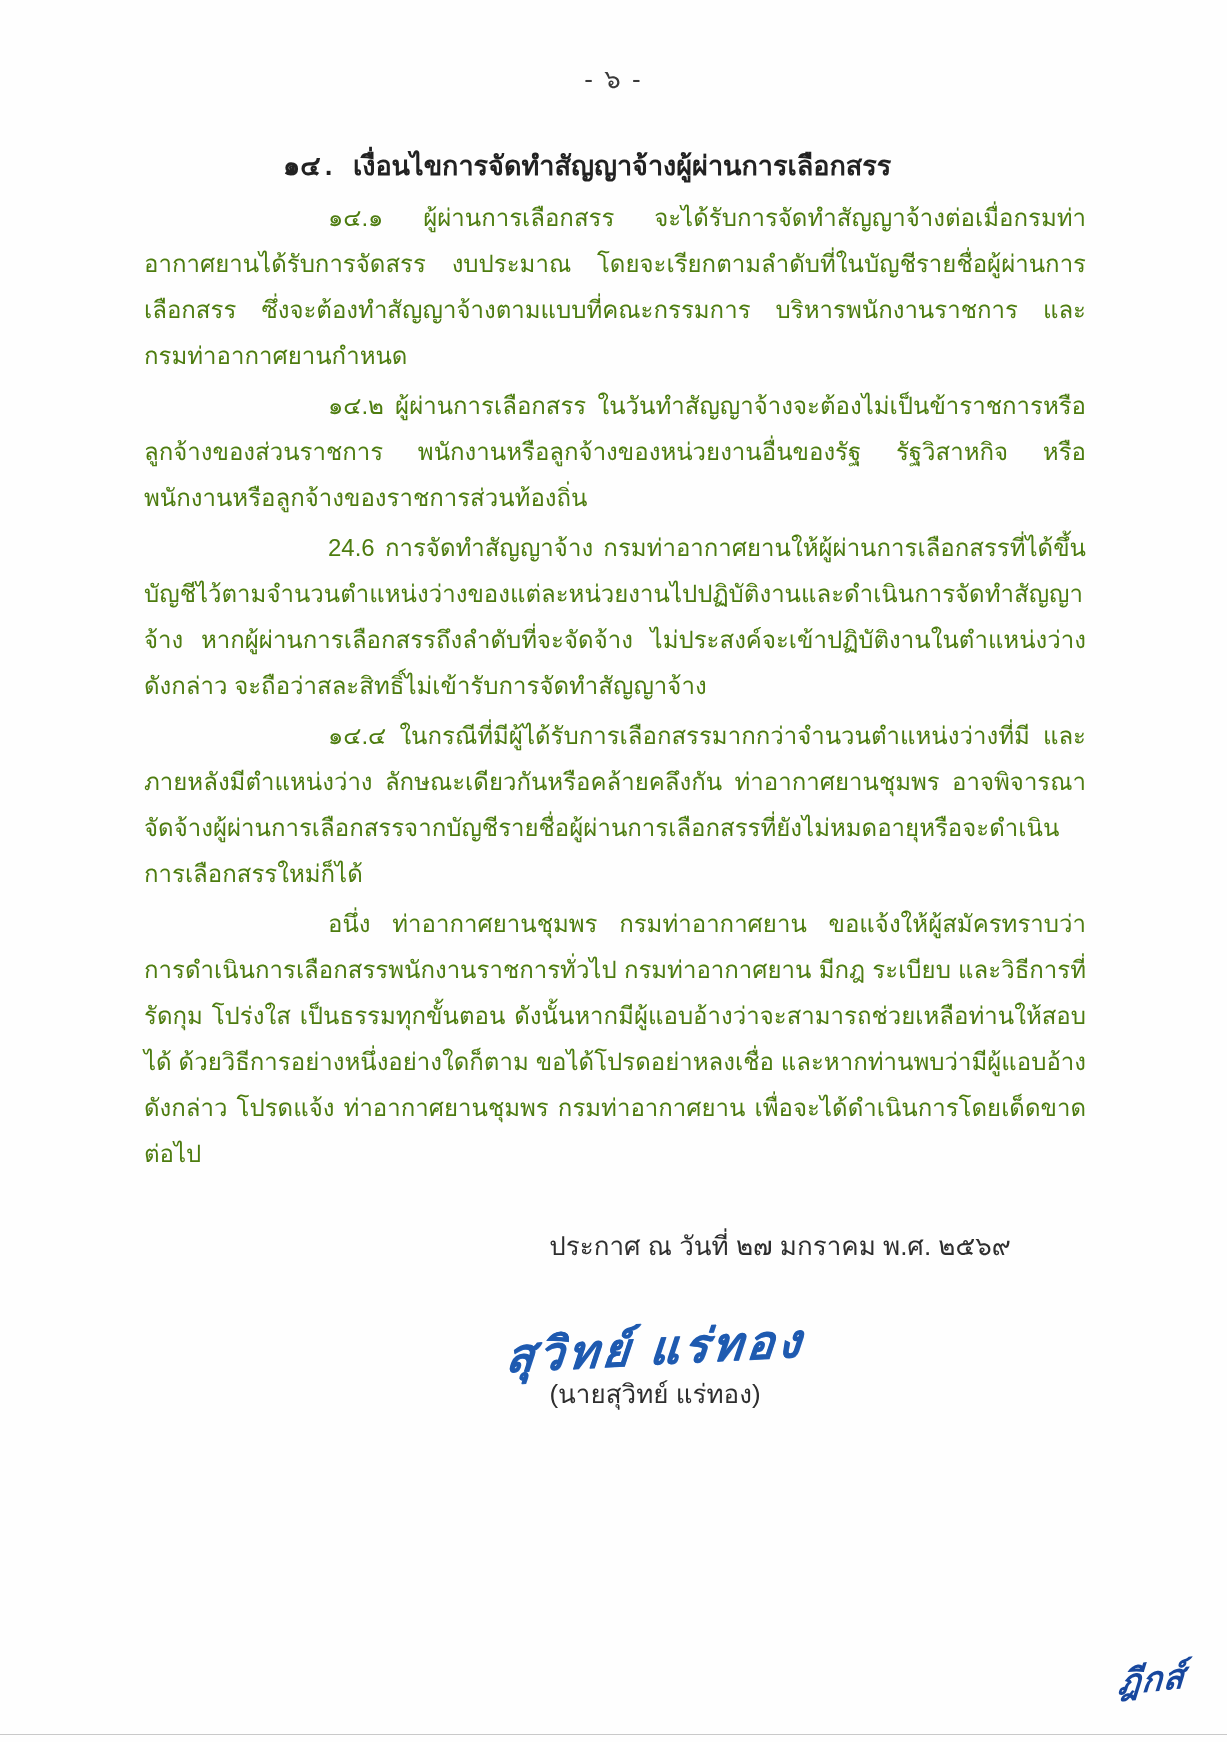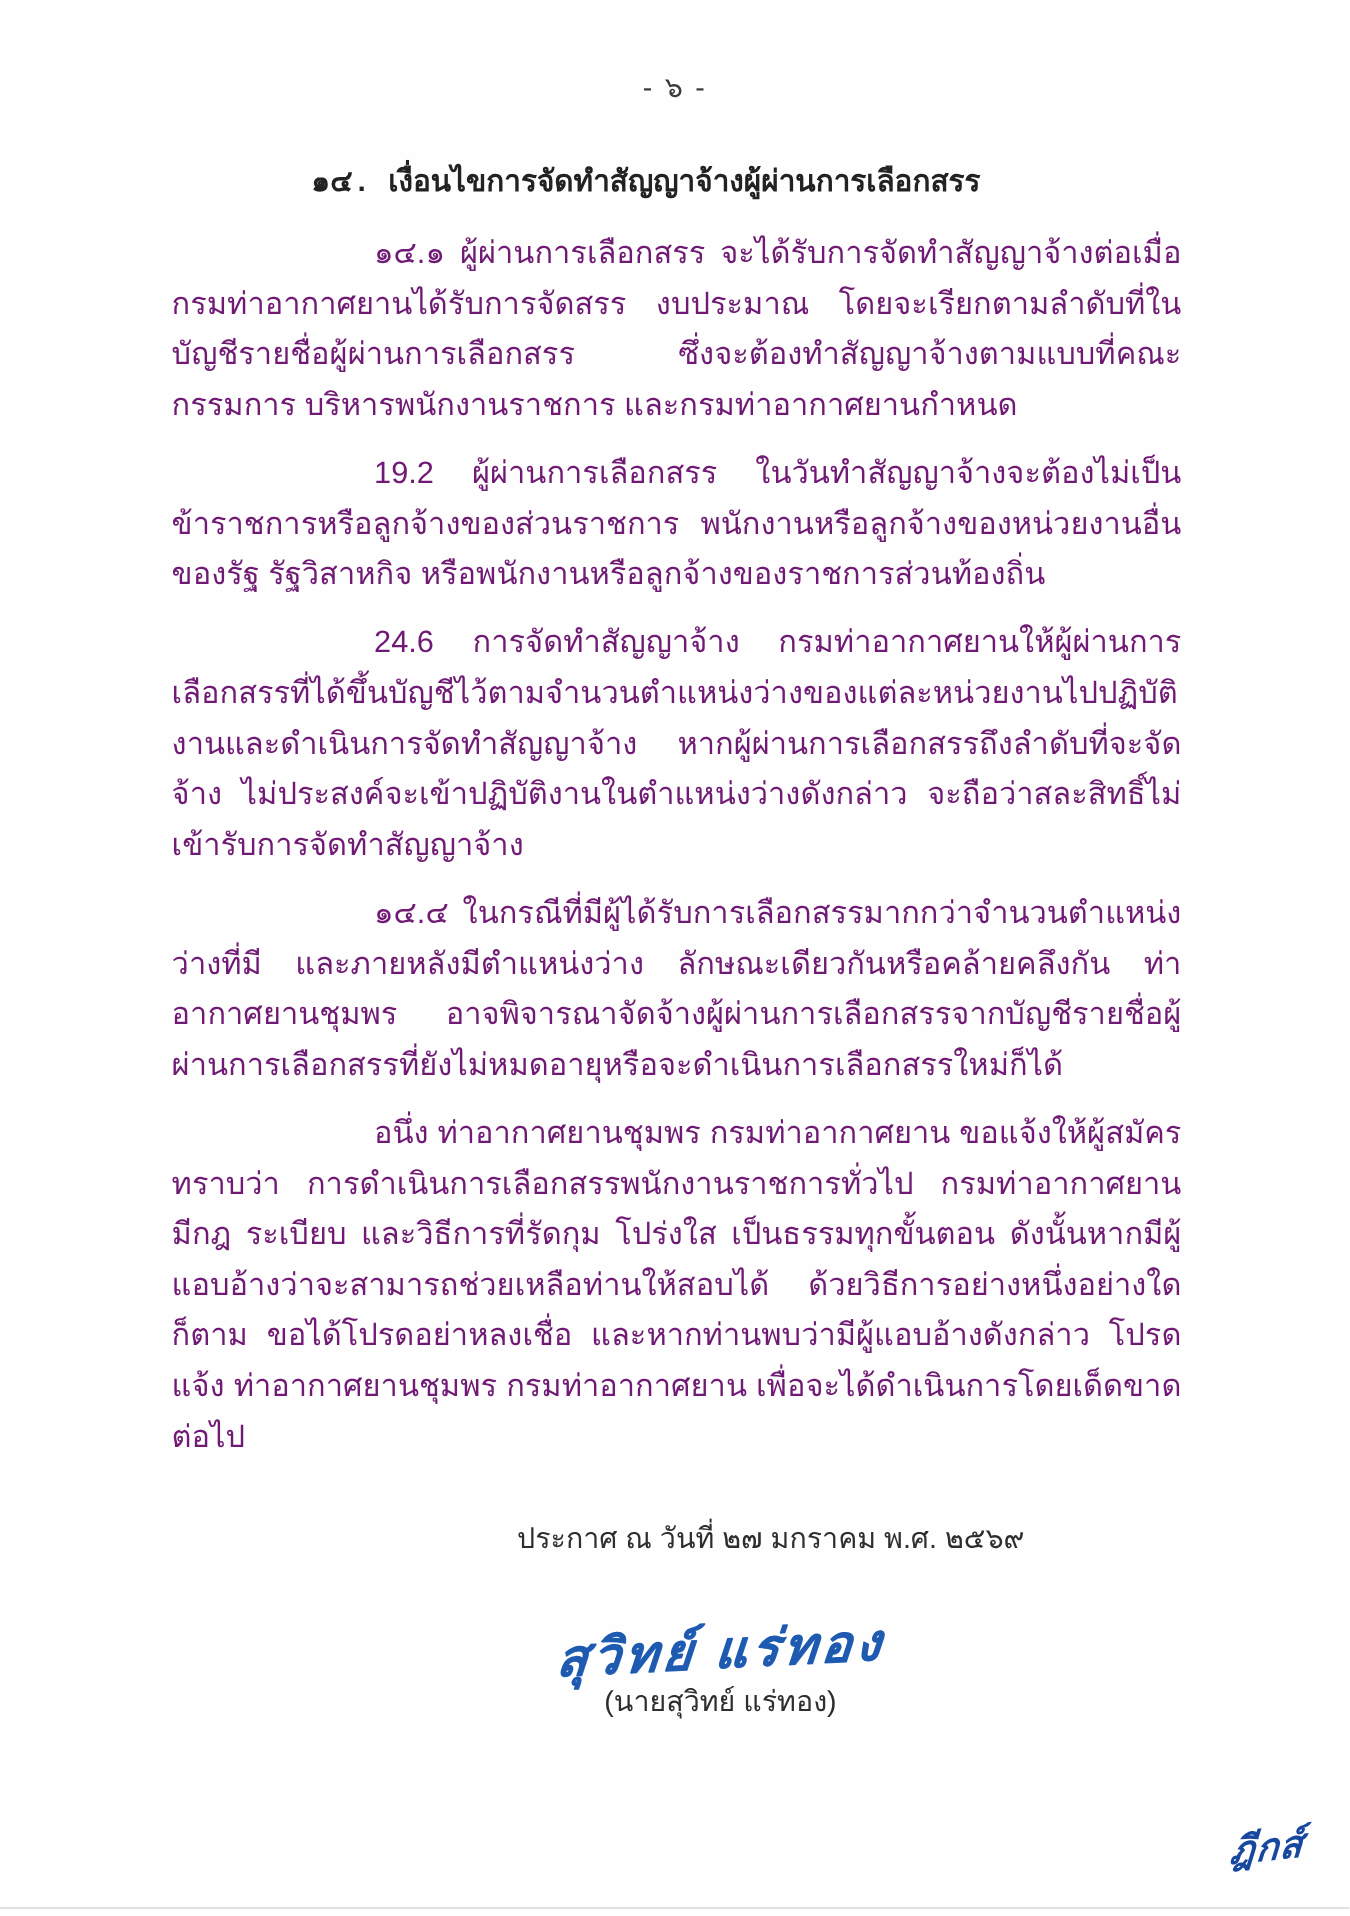--- a/index.html
+++ b/index.html
@@ -30,33 +30,34 @@
   .section-heading {
     margin-top: 46px;
     font-size: 27px;
     font-weight: 700;
     text-indent: 143px;
     line-height: 46px;
     color: #222222;
     font-family: Liberation Mono, monospace;
   }
   .body-par {
-    margin: 16px;
-    font-size: 28px;
+    margin: 4px;
+    font-size: 24px;
     line-height: 46px;
     text-align: justify;
     text-indent: 184px;
-    color: #701a75;
+    color: #4d7c0f;
   }
   .issued-line {
     margin-top: 46px;
     margin-left: 330px;
     font-size: 26px;
     line-height: 46px;
     color: #2e2e2e;
+    text-align: center;
   }
   .signature-block {
     margin-top: 54px;
     margin-left: 80px;       
     width: calc(100% - 80px);
     text-align: center;
   }
   .handwritten-signature {
     display: inline-block;
     font-size: 46px;
@@ -104,21 +105,21 @@
 <div class="page">
 
   <div class="page-number">- ๖ -</div>
 
   <div class="content">
 
     <div class="section-heading">๑๔. เงื่อนไขการจัดทำสัญญาจ้างผู้ผ่านการเลือกสรร</div>
 
     <p class="body-par">๑๔.๑ ผู้ผ่านการเลือกสรร จะได้รับการจัดทำสัญญาจ้างต่อเมื่อกรมท่าอากาศยานได้รับการจัดสรร งบประมาณ โดยจะเรียกตามลำดับที่ในบัญชีรายชื่อผู้ผ่านการเลือกสรร ซึ่งจะต้องทำสัญญาจ้างตามแบบที่คณะกรรมการ บริหารพนักงานราชการ และกรมท่าอากาศยานกำหนด</p>
 
-    <p class="body-par">19.2 ผู้ผ่านการเลือกสรร ในวันทำสัญญาจ้างจะต้องไม่เป็นข้าราชการหรือลูกจ้างของส่วนราชการ พนักงานหรือลูกจ้างของหน่วยงานอื่นของรัฐ รัฐวิสาหกิจ หรือพนักงานหรือลูกจ้างของราชการส่วนท้องถิ่น</p>
+    <p class="body-par">๑๔.๒ ผู้ผ่านการเลือกสรร ในวันทำสัญญาจ้างจะต้องไม่เป็นข้าราชการหรือลูกจ้างของส่วนราชการ พนักงานหรือลูกจ้างของหน่วยงานอื่นของรัฐ รัฐวิสาหกิจ หรือพนักงานหรือลูกจ้างของราชการส่วนท้องถิ่น</p>
 
     <p class="body-par">24.6 การจัดทำสัญญาจ้าง กรมท่าอากาศยานให้ผู้ผ่านการเลือกสรรที่ได้ขึ้นบัญชีไว้ตามจำนวนตำแหน่งว่างของแต่ละหน่วยงานไปปฏิบัติงานและดำเนินการจัดทำสัญญาจ้าง หากผู้ผ่านการเลือกสรรถึงลำดับที่จะจัดจ้าง ไม่ประสงค์จะเข้าปฏิบัติงานในตำแหน่งว่างดังกล่าว จะถือว่าสละสิทธิ์ไม่เข้ารับการจัดทำสัญญาจ้าง</p>
 
     <p class="body-par">๑๔.๔ ในกรณีที่มีผู้ได้รับการเลือกสรรมากกว่าจำนวนตำแหน่งว่างที่มี และภายหลังมีตำแหน่งว่าง ลักษณะเดียวกันหรือคล้ายคลึงกัน ท่าอากาศยานชุมพร อาจพิจารณาจัดจ้างผู้ผ่านการเลือกสรรจากบัญชีรายชื่อผู้ผ่านการเลือกสรรที่ยังไม่หมดอายุหรือจะดำเนินการเลือกสรรใหม่ก็ได้</p>
 
     <p class="body-par">อนึ่ง ท่าอากาศยานชุมพร กรมท่าอากาศยาน ขอแจ้งให้ผู้สมัครทราบว่า การดำเนินการเลือกสรรพนักงานราชการทั่วไป กรมท่าอากาศยาน มีกฎ ระเบียบ และวิธีการที่รัดกุม โปร่งใส เป็นธรรมทุกขั้นตอน ดังนั้นหากมีผู้แอบอ้างว่าจะสามารถช่วยเหลือท่านให้สอบได้ ด้วยวิธีการอย่างหนึ่งอย่างใดก็ตาม ขอได้โปรดอย่าหลงเชื่อ และหากท่านพบว่ามีผู้แอบอ้างดังกล่าว โปรดแจ้ง ท่าอากาศยานชุมพร กรมท่าอากาศยาน เพื่อจะได้ดำเนินการโดยเด็ดขาดต่อไป</p>
 
     <div class="issued-line">ประกาศ ณ วันที่ ๒๗ มกราคม พ.ศ. ๒๕๖๙</div>
 
     <div class="signature-block">

